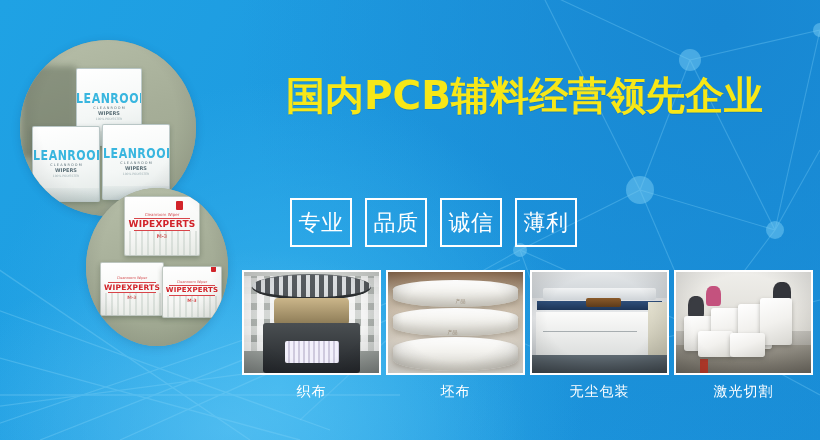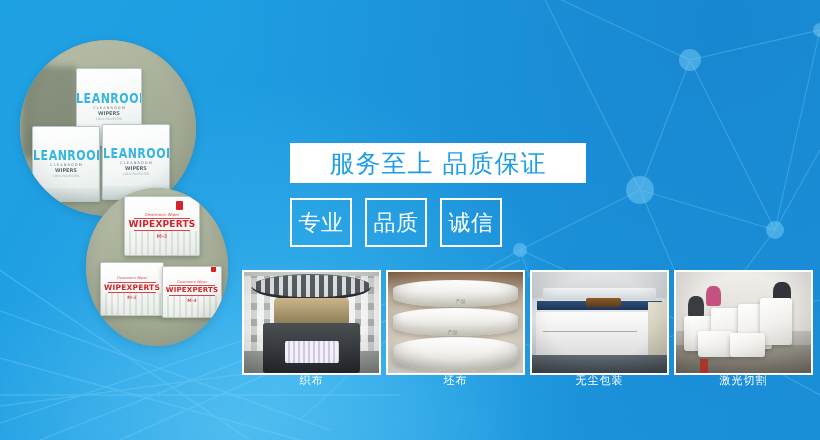--- a/index.html
+++ b/index.html
@@ -243,22 +243,23 @@
   .thumb-frame {
     width: 139px;
     height: 105px;
     border: 2px solid #ffffff;
     box-sizing: border-box;
     overflow: hidden;
     position: relative;
     background: #cfd4d0;
   }
   .thumb-caption {
+    margin-top: 9px;
     color: #ffffff;
-    font-size: 11px;
+    font-size: 14px;
     line-height: 1;
     letter-spacing: 1px;
     white-space: nowrap;
   }
 
   
   .scene { position: absolute; inset: 0; }
   .s-obj { position: absolute; }
 
   
@@ -448,34 +449,35 @@
       <div class="wx-rule" style="width:46px;"></div>
       <div class="wx-title" style="font-size:7px;">WIPEXPERTS</div>
       <div class="wx-rule" style="width:46px;"></div>
       <div class="wx-micro" style="font-size:4.5px; font-weight:700; margin-top:2px;">M-3</div>
       <div class="wx-ridges"></div>
     </div>
 
     <div class="vignette"></div>
   </div>
 
-
-  <div class="subtitle-bar">
-    <span class="subtitle-text">服务至上 品质保证</span>
-  </div>
+  <div class="headline">国内PCB辅料经营领先企业</div>
+
 
   <div class="tags">
     <div class="tag">
       <span>专业</span>
     </div>
     <div class="tag">
       <span>品质</span>
     </div>
     <div class="tag">
       <span>诚信</span>
+    </div>
+    <div class="tag">
+      <span>薄利</span>
     </div>
   </div>
 
   <div class="thumbs">
 
     <div class="thumb">
       <div class="thumb-frame">
         <div class="scene">
           <div class="s-obj s1-bg" style="position:absolute;inset:0;"></div>
           <div class="s1-spools"></div>

